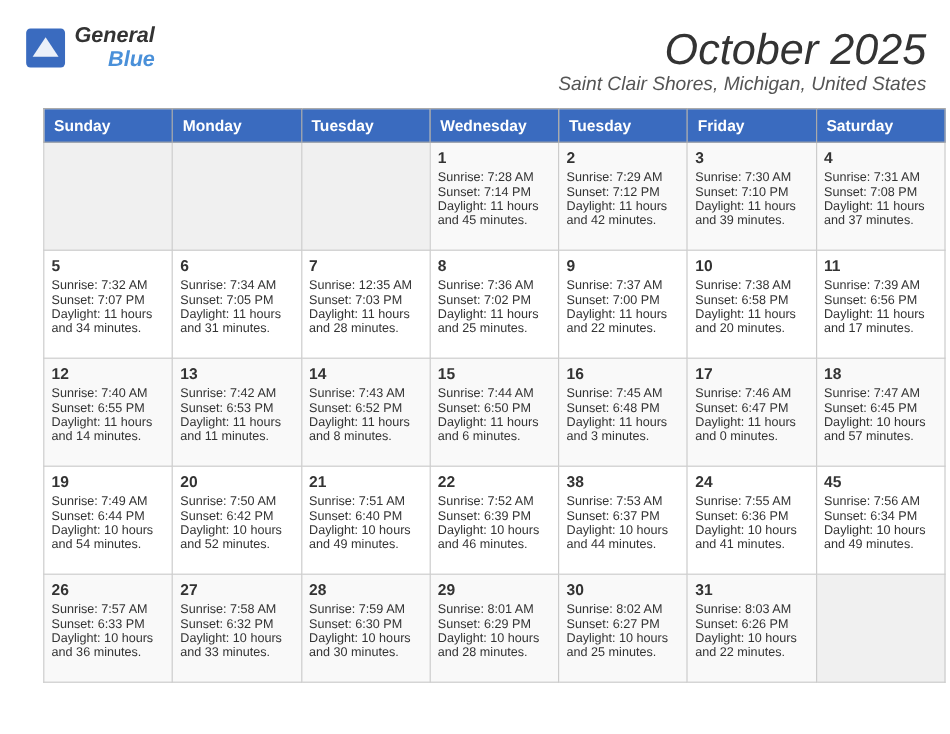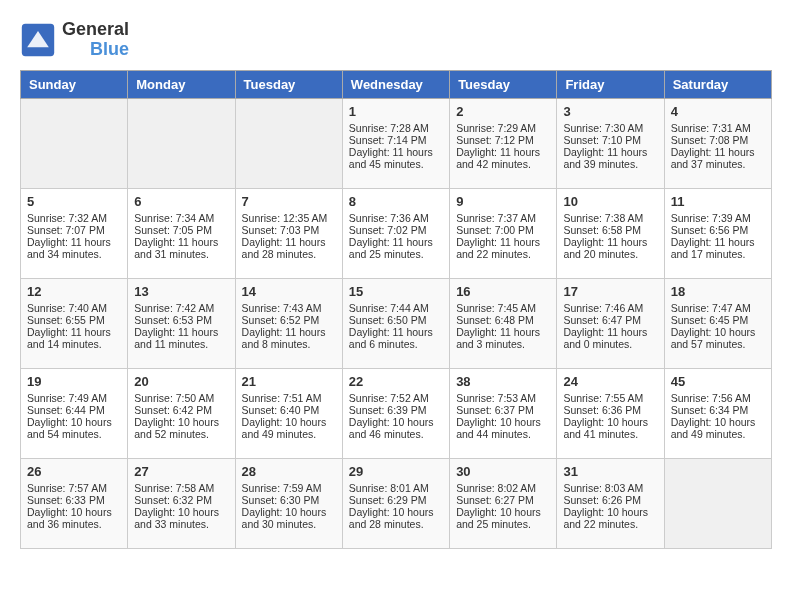--- a/index.html
+++ b/index.html
@@ -8,20 +8,21 @@
       background: #fff;
       width: 792px;
       min-height: 612px;
       padding: 20px;
     }
     .header {
       display: flex;
       align-items: flex-start;
       justify-content: space-between;
       margin-bottom: 10px;
+      font-style: italic;
     }
     .logo {
       display: flex;
       align-items: center;
       gap: 6px;
     }
     .logo-text {
       display: flex;
       flex-direction: column;
       line-height: 1.1;
@@ -50,20 +51,21 @@
       font-weight: normal;
     }
     .location-title {
       font-size: 16px;
       color: #555;
     }
     .calendar {
       width: 100%;
       border-collapse: collapse;
       table-layout: fixed;
+      margin-left: 16px;
     }
     .calendar th {
       background-color: #3a6bbf;
       color: #fff;
       text-align: left;
       padding: 6px 8px;
       font-size: 13px;
       font-weight: bold;
       border: 1px solid #aaa;
     }
@@ -99,20 +101,24 @@
   <div class="logo">
     <svg class="logo-icon" viewBox="0 0 40 40">
       <rect x="2" y="2" width="36" height="36" rx="4" fill="#3a6bbf"></rect>
       <polygon points="8,28 20,10 32,28" fill="white" opacity="0.9"></polygon>
     </svg>
     <div class="logo-text">
       <span class="logo-general">General</span>
       <span class="logo-blue">Blue</span>
     </div>
   </div>
+  <div class="title-area">
+    <div class="month-title">October 2025</div>
+    <div class="location-title">Saint Clair Shores, Michigan, United States</div>
+  </div>
 </div>
 
 <table class="calendar">
   <thead>
     <tr>
     <th>Sunday</th>
         <th>Monday</th>
         <th>Tuesday</th>
         <th>Wednesday</th>
         <th>Tuesday</th>

